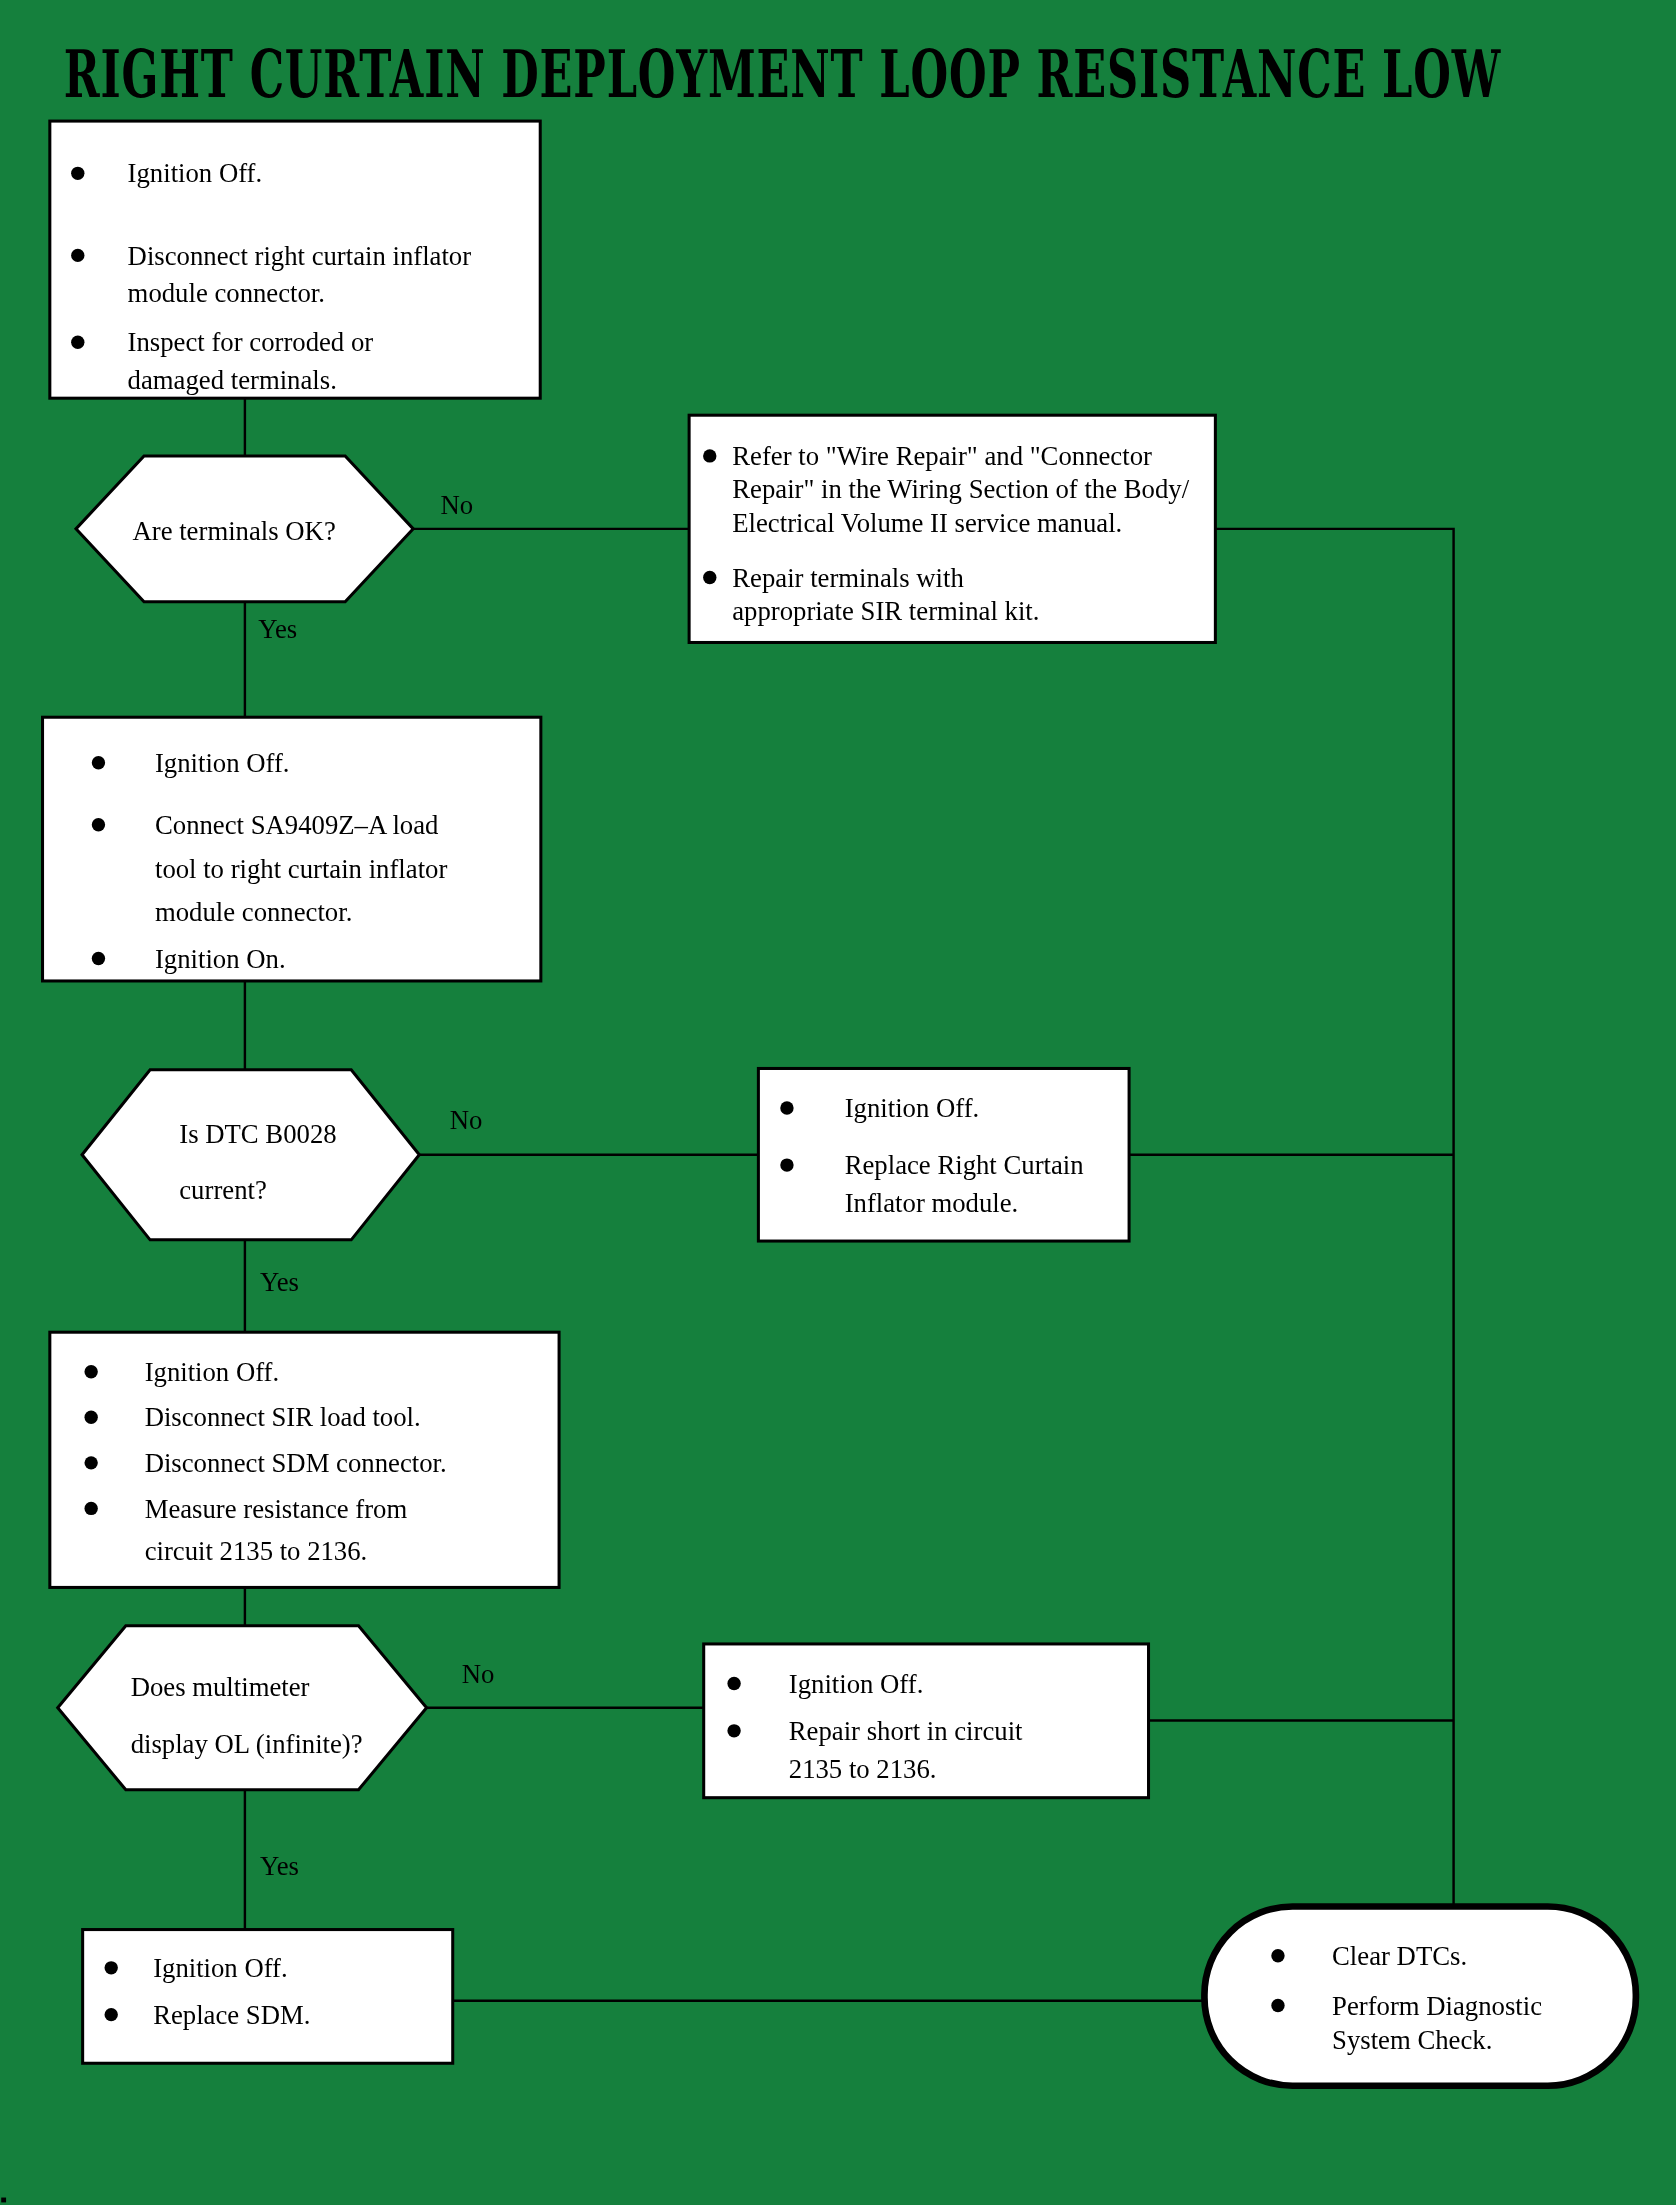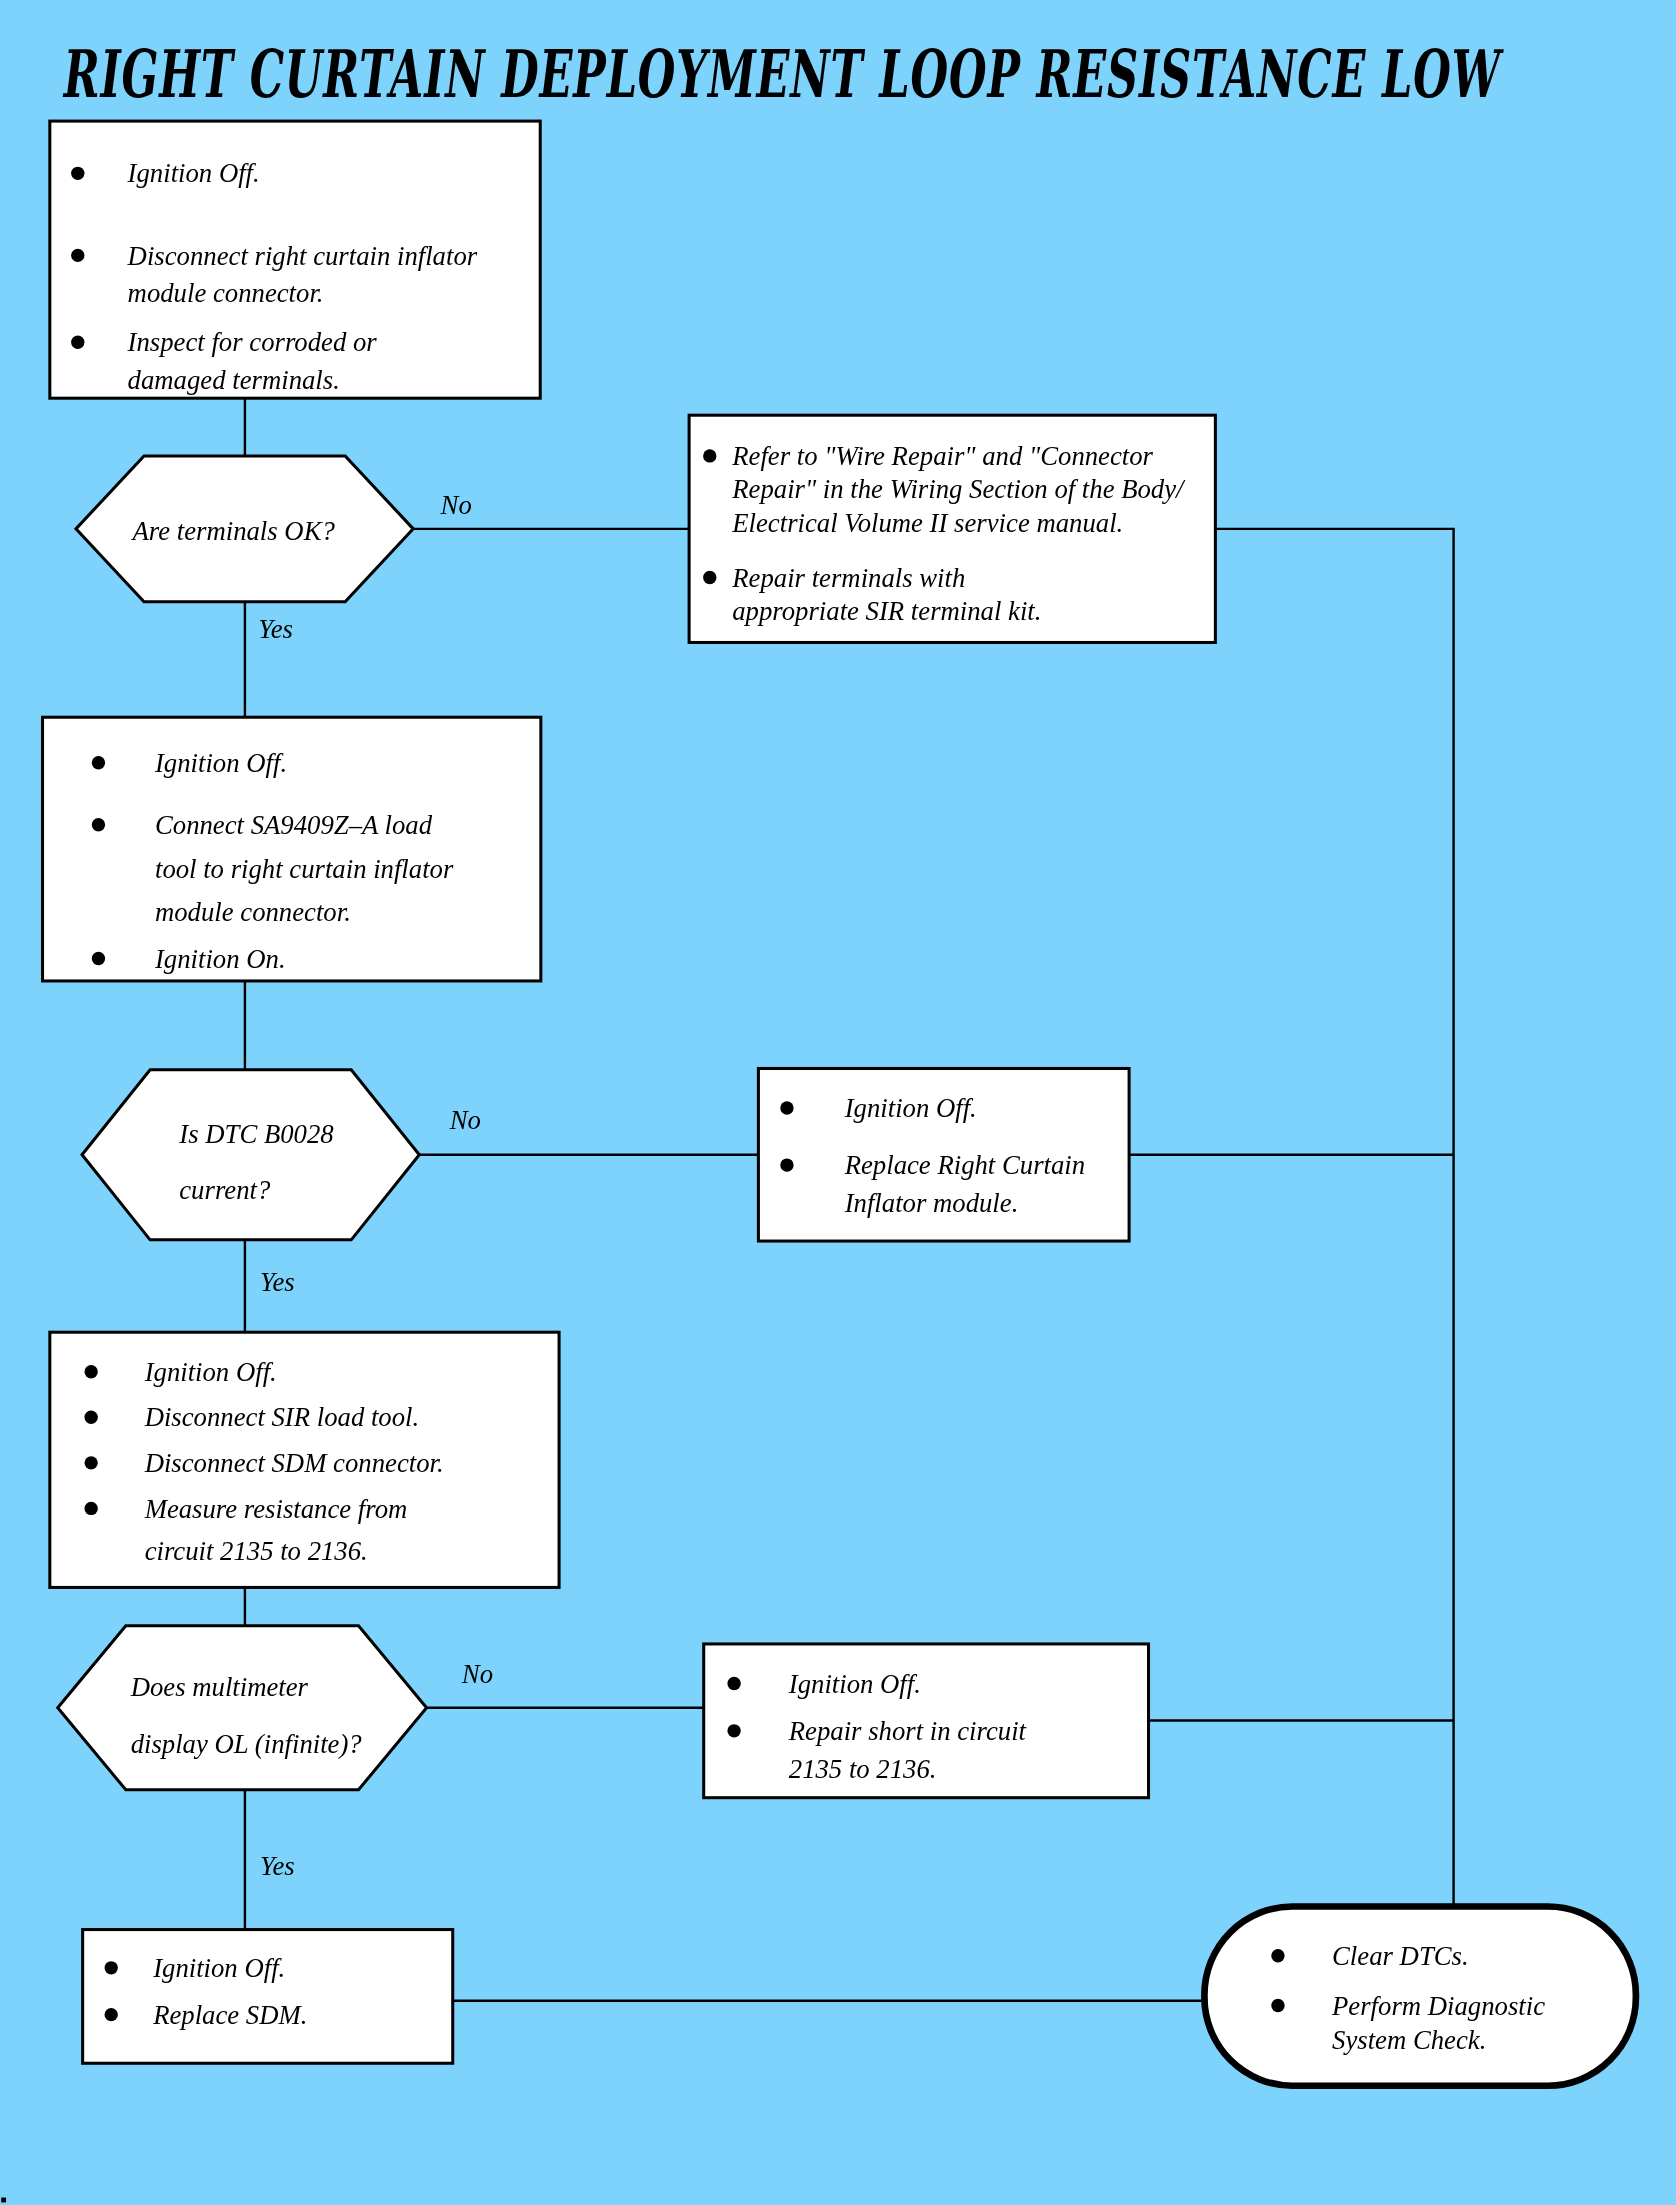--- a/index.html
+++ b/index.html
@@ -1,21 +1,20 @@
 <!DOCTYPE html>
 <html style="font-size:9.7px"><head>
 <meta charset="utf-8">
 <style>
   html, body { margin: 0; padding: 0; background: #ffffff; }
   .page {
     position: relative;
     width: 1676px;
     height: 2205px;
-    background: #7dd3fc;
-    font-style: italic;
+    background: #15803d;
   }
   svg { display: block; }
   .shape  { fill: #ffffff; stroke: #000000; stroke-width: 5; }
   .term   { fill: #ffffff; stroke: #000000; stroke-width: 11; }
   .edge   { fill: none; stroke: #000000; stroke-width: 4; }
   .bullet { fill: #000000; stroke: none; }
   text {
     font-family: "Liberation Serif", "DejaVu Serif", serif;
     font-size: 44px;
     fill: #000000;

